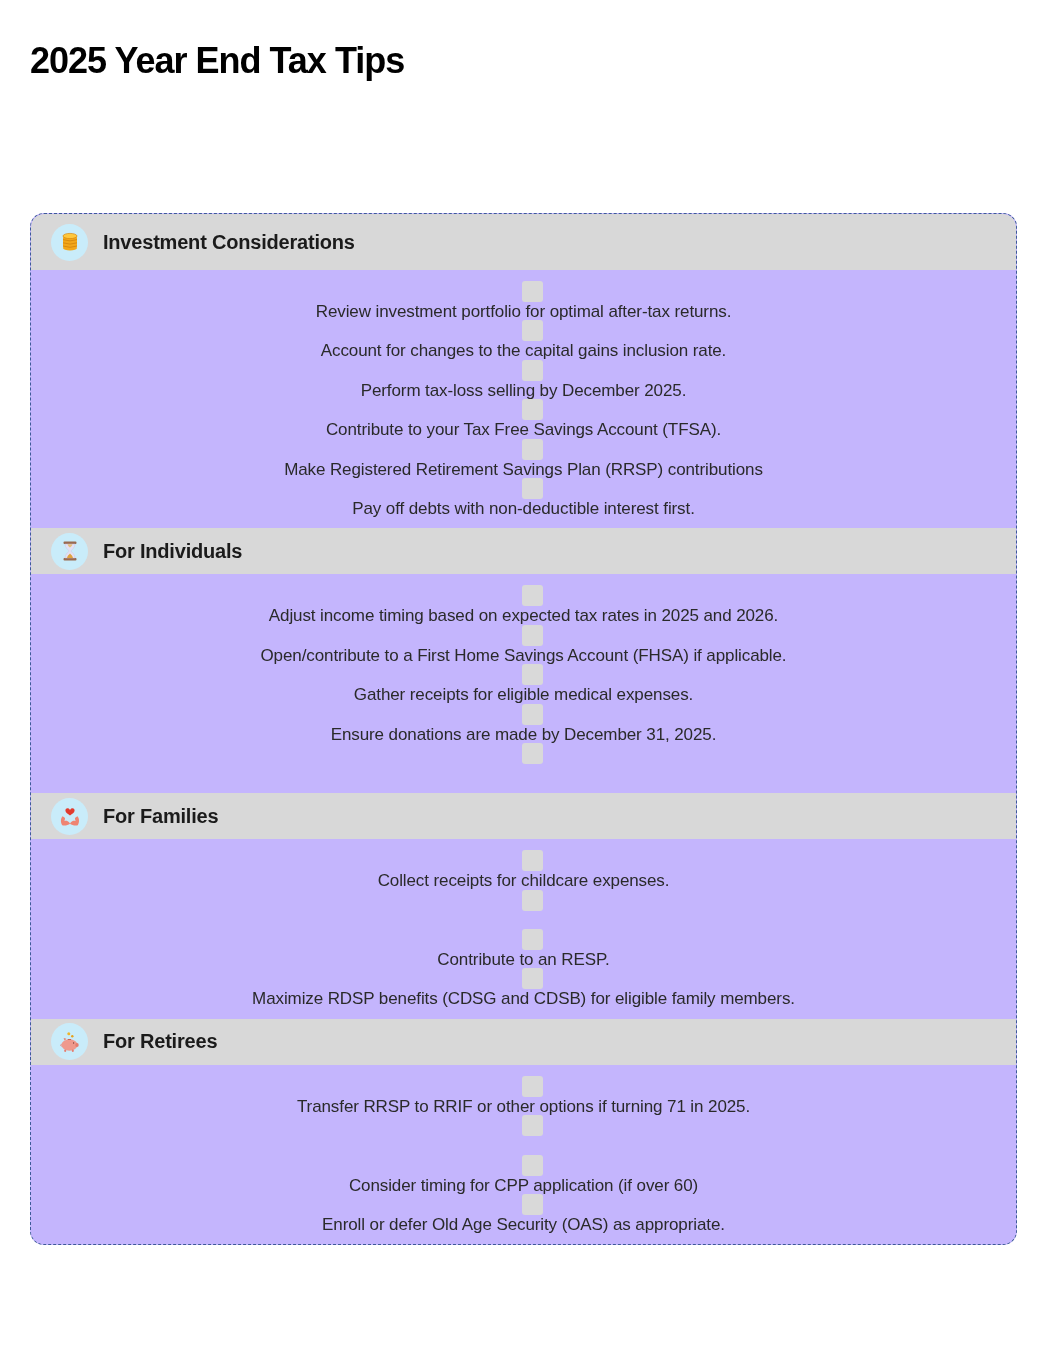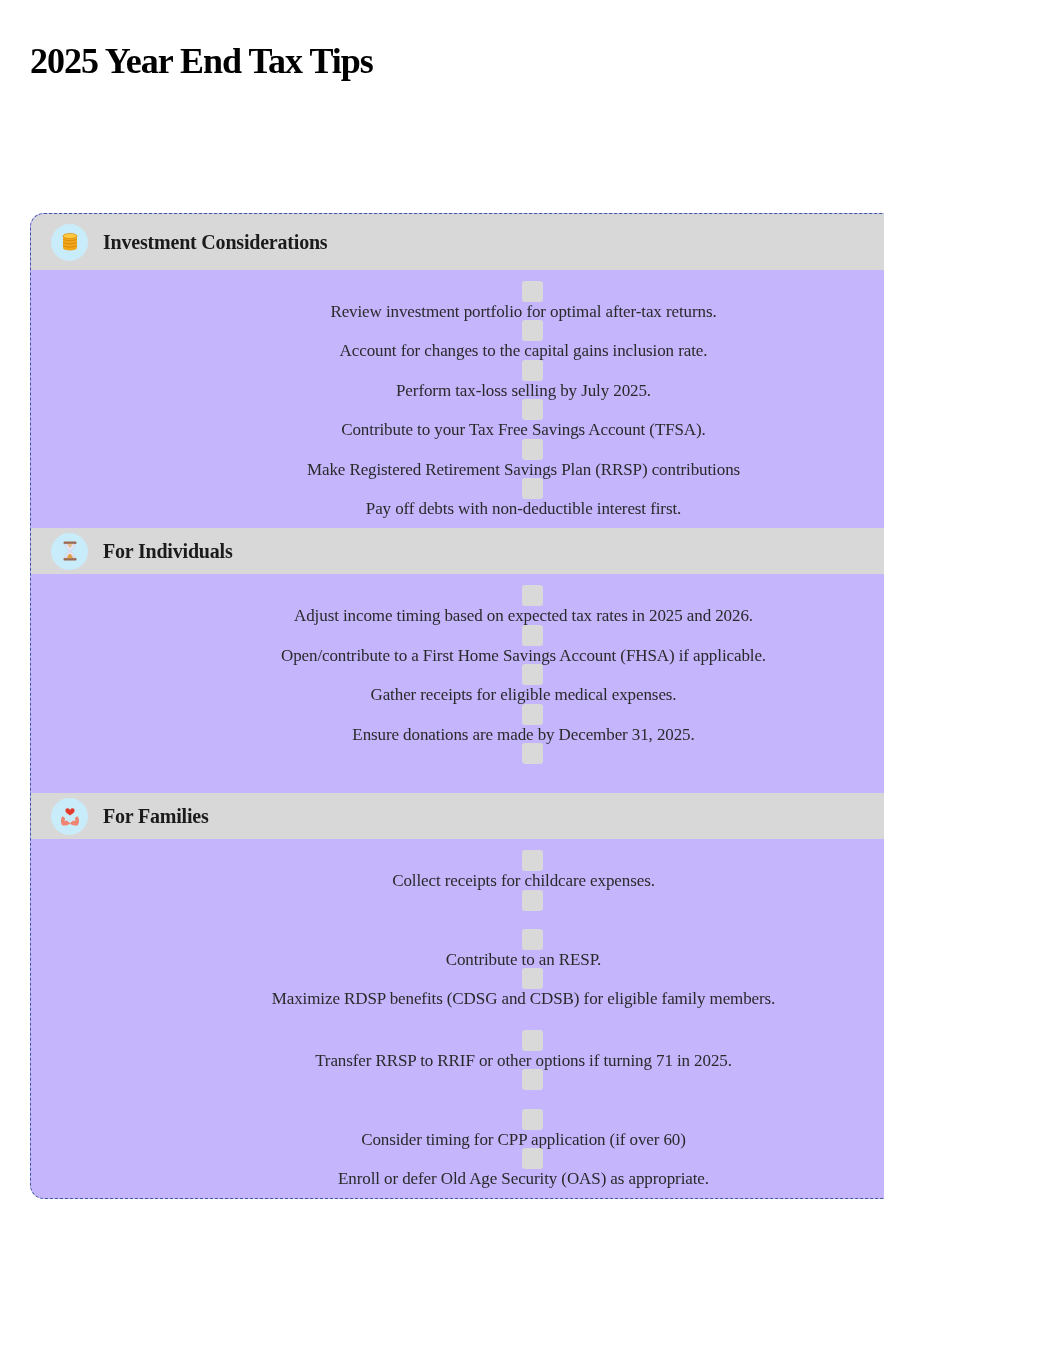--- a/index.html
+++ b/index.html
@@ -7,24 +7,24 @@
     --icon-circle:#c9ecfa;
     --checkbox:#d9d9d9;
     --border:#3d5b98;
     --heading-text:#1b1b1b;
     --item-text:#2a2a2a;
   }
   *{margin:0;padding:0;box-sizing:border-box;}
   html,body{background:#ffffff;}
   .page{
     position:relative;
-    width:884px;
+    width:1049px;
     height:1359px;
     background:#ffffff;
-    font-family:Liberation Serif, serif;
+    font-family:Liberation Sans, sans-serif;
     overflow:hidden;
   }
   .page-title{
     position:absolute;
     left:30px;
     top:40px;
     font-size:36px;
     font-weight:700;
     letter-spacing:-1px;
     color:#000000;
@@ -117,21 +117,21 @@
       <div class="row">
         <span class="cb"></span>
         <span class="lbl">Review investment portfolio for optimal after-tax returns.</span>
       </div>
       <div class="row">
         <span class="cb"></span>
         <span class="lbl">Account for changes to the capital gains inclusion rate.</span>
       </div>
       <div class="row">
         <span class="cb"></span>
-        <span class="lbl">Perform tax-loss selling by July 2025.</span>
+        <span class="lbl">Perform tax-loss selling by December 2025.</span>
       </div>
       <div class="row">
         <span class="cb"></span>
         <span class="lbl">Contribute to your Tax Free Savings Account (TFSA).</span>
       </div>
       <div class="row">
         <span class="cb"></span>
         <span class="lbl">Make Registered Retirement Savings Plan (RRSP) contributions</span>
       </div>
       <div class="row">
@@ -195,20 +195,37 @@
       <div class="row">
         <span class="cb"></span>
         <span class="lbl">Contribute to an RESP.</span>
       </div>
       <div class="row">
         <span class="cb"></span>
         <span class="lbl">Maximize RDSP benefits (CDSG and CDSB) for eligible family members.</span>
       </div>
     </div>
 
+    <div class="hdr">
+      <span class="circle">
+        <svg width="24" height="24" viewBox="0 0 24 24">
+          <circle cx="10.8" cy="3.8" r="1.5" fill="#f0b429"></circle>
+          <circle cx="14.3" cy="6.2" r="1.2" fill="#e8a21a"></circle>
+          <ellipse cx="11.5" cy="15" rx="8" ry="5.8" fill="#ef9a8d"></ellipse>
+          <path d="M6.6 10.6 l-1 -2.6 2.8 0.8 z" fill="#e57d6e"></path>
+          <rect x="9.6" y="9" width="3.6" height="1" rx="0.5" fill="#c96354"></rect>
+          <ellipse cx="19" cy="15" rx="1.7" ry="2.1" fill="#e57d6e"></ellipse>
+          <circle cx="15.6" cy="13" r="0.65" fill="#7c3b33"></circle>
+          <rect x="6.2" y="19.6" width="2" height="2.3" rx="0.8" fill="#e57d6e"></rect>
+          <rect x="13.8" y="19.6" width="2" height="2.3" rx="0.8" fill="#e57d6e"></rect>
+          <path d="M3.6 14.2 c-1.2 0.2 -1.2 1.8 0 2" stroke="#e57d6e" stroke-width="0.9" fill="none"></path>
+        </svg>
+      </span>
+      <span class="hlbl">For Retirees</span>
+    </div>
     <div class="items">
       <div class="row">
         <span class="cb"></span>
         <span class="lbl">Transfer RRSP to RRIF or other options if turning 71 in 2025.</span>
       </div>
       <div class="row">
         <span class="cb"></span>
       </div>
       <div class="row">
         <span class="cb"></span>

